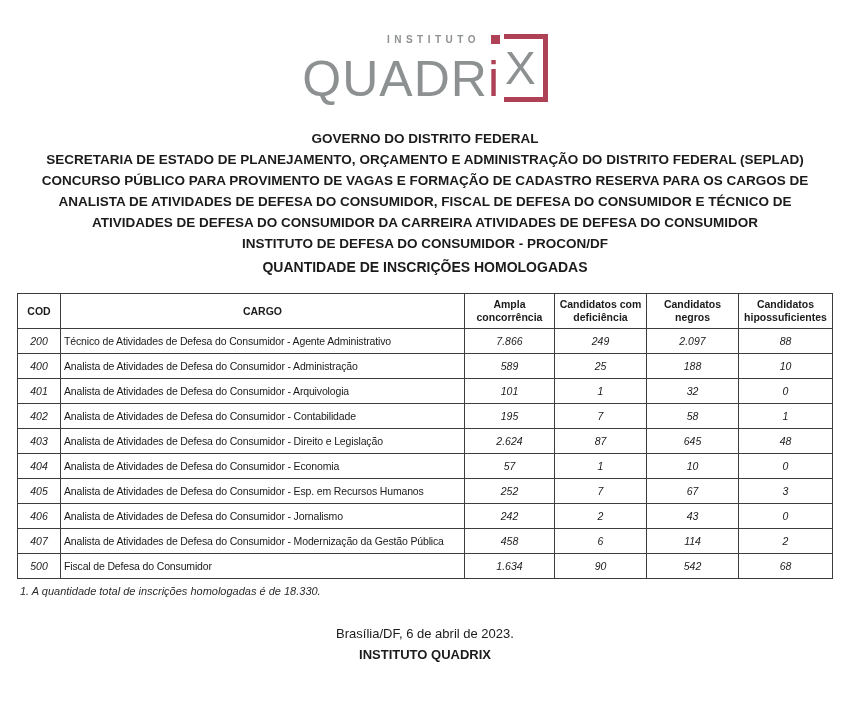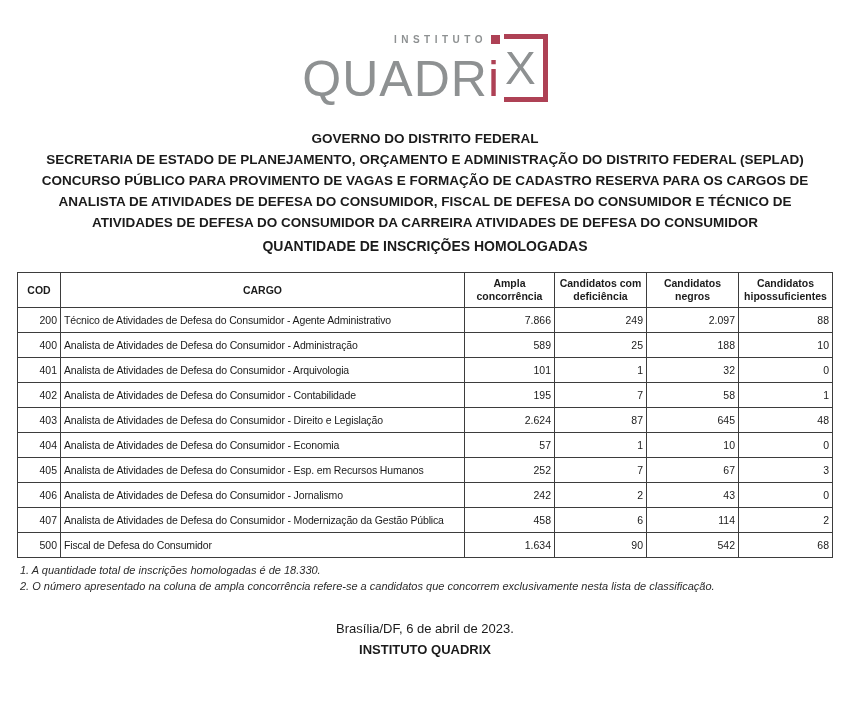--- a/index.html
+++ b/index.html
@@ -8,21 +8,21 @@
     background:#ffffff;
     font-family:"Liberation Sans", sans-serif;
     color:#1b1b1b;
     overflow:hidden;
   }
   .page { width:850px; height:710px; position:relative; }
 
   
   .logo { display:flex; align-items:stretch; width:max-content; height:68px; margin:34px auto 0; }
   .logo-left { display:flex; flex-direction:column; justify-content:space-between; align-items:flex-end; }
-  .logo-topline { display:flex; align-items:center; gap:4px; }
+  .logo-topline { display:flex; align-items:center; gap:11px; }
   .logo-instituto { font-size:10px; font-weight:bold; letter-spacing:4.5px; color:#8E9192; }
   .logo-square { width:9px; height:9px; background:#AE4155; }
   .logo-word { font-size:50px; line-height:0.92; letter-spacing:1px; color:#8E9192; font-weight:400; }
   .logo-i { color:#AE4155; }
   .logo-xframe {
     border:5px solid #AE4155; border-left:none;
     margin-left:4px; padding:2px 7px 2px 1px;
     display:flex; align-items:center;
   }
   .logo-x { font-size:46px; line-height:1; color:#8E9192; letter-spacing:0; }
@@ -40,21 +40,21 @@
     font-size:10.5px; font-weight:bold; text-align:center; vertical-align:middle;
     height:32px; padding:1px 1px; line-height:13px;
   }
   .insc td { font-size:10.5px; height:22px; padding:1px 3px; vertical-align:middle; color:#1a1a1a; }
   .col-cod { width:43px; }
   .col-cargo { width:404px; }
   .col-ampla { width:90px; }
   .col-def { width:92px; }
   .col-neg { width:92px; }
   .col-hip { width:94px; }
-  .c-cod, .c-num { text-align:right; }
+  .c-cod, .c-num { text-align:center;font-style:italic; }
   .c-cargo { text-align:left; padding-left:7px; letter-spacing:-0.15px; white-space:nowrap;margin-top:37px; }
 
   
   .footnotes { margin:4px 0 8px 20px; }
   .footnote { font-style:italic; font-size:11px; line-height:16px; color:#2b2b2b; white-space:nowrap; }
 
   
   .footer { margin-top:24px; text-align:center; }
   .footer-date { font-size:13px; line-height:21px; }
   .footer-signature { font-size:13px; font-weight:bold; line-height:21px; }
@@ -76,20 +76,21 @@
       <span class="logo-x">X</span>
     </div>
   </div>
 
   <div class="header-block">
     <div class="header-line">GOVERNO DO DISTRITO FEDERAL</div>
     <div class="header-line">SECRETARIA DE ESTADO DE PLANEJAMENTO, ORÇAMENTO E ADMINISTRAÇÃO DO DISTRITO FEDERAL (SEPLAD)</div>
     <div class="header-line">CONCURSO PÚBLICO PARA PROVIMENTO DE VAGAS E FORMAÇÃO DE CADASTRO RESERVA PARA OS CARGOS DE</div>
     <div class="header-line">ANALISTA DE ATIVIDADES DE DEFESA DO CONSUMIDOR, FISCAL DE DEFESA DO CONSUMIDOR E TÉCNICO DE</div>
     <div class="header-line">ATIVIDADES DE DEFESA DO CONSUMIDOR DA CARREIRA ATIVIDADES DE DEFESA DO CONSUMIDOR</div>
+    <div class="header-line">INSTITUTO DE DEFESA DO CONSUMIDOR - PROCON/DF</div>
   </div>
 
   <div class="doc-title">QUANTIDADE DE INSCRIÇÕES HOMOLOGADAS</div>
 
   <table class="insc">
     <colgroup>
       <col class="col-cod">
         <col class="col-cargo">
         <col class="col-ampla">
         <col class="col-def">
@@ -185,21 +186,20 @@
       <td class="c-num">1.634</td>
       <td class="c-num">90</td>
       <td class="c-num">542</td>
       <td class="c-num">68</td>
     </tr>
       </tbody>
   </table>
 
   <div class="footnotes">
     <div class="footnote">1. A quantidade total de inscrições homologadas é de 18.330.</div>
-    <div class="footnote">2. O número apresentado na coluna de ampla concorrência refere-se a candidatos que concorrem exclusivamente nesta lista de classificação.</div>
   </div>
 
   <div class="footer">
     <div class="footer-date">Brasília/DF, 6 de abril de 2023.</div>
     <div class="footer-signature">INSTITUTO QUADRIX</div>
   </div>
 
 </div>
 
 </body></html>

